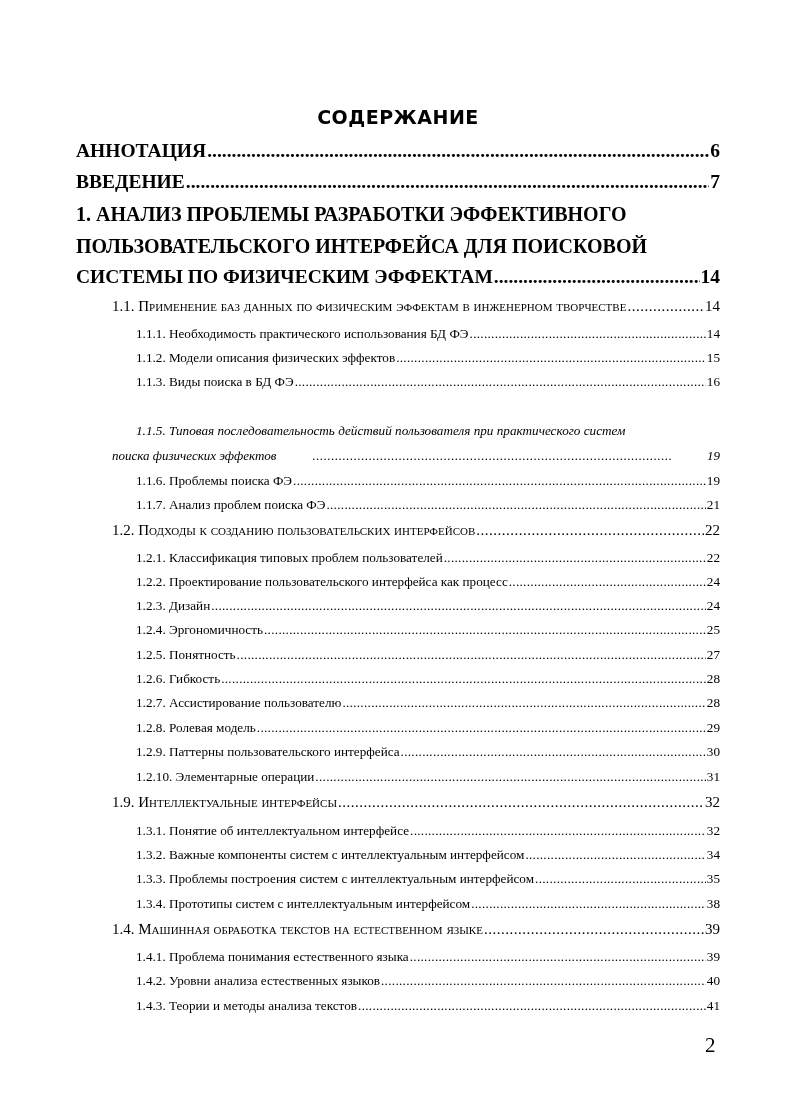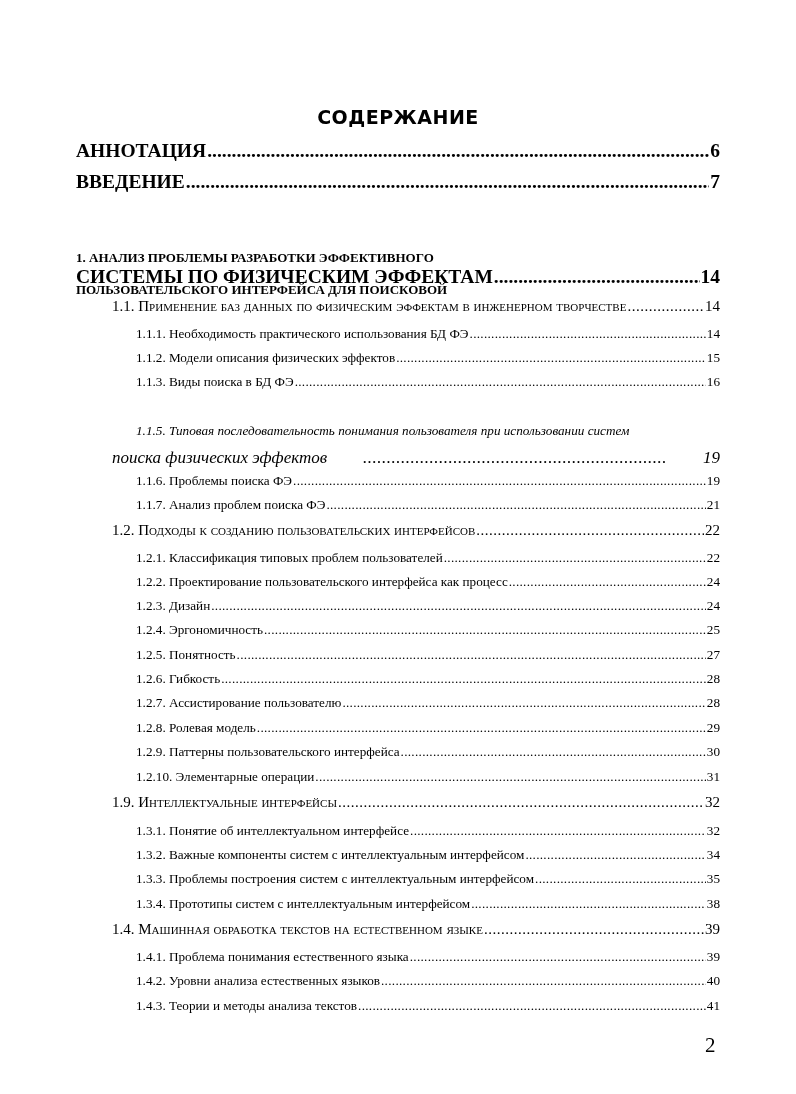--- a/index.html
+++ b/index.html
@@ -6,27 +6,27 @@
     body { width: 796px; height: 1094px; position: relative; overflow: hidden; color: #000; font-family: "Liberation Serif", serif; }
     .page { position: absolute; left: 0; top: 13px; width: 796px; height: 1094px; }
     .title { position: absolute; top: 93px; left: 0; width: 796px; text-align: center; font-family: "DejaVu Sans", sans-serif; font-weight: bold; font-size: 19px; letter-spacing: 0.5px; }
     .row { position: absolute; display: flex; align-items: flex-end; white-space: nowrap; }
     .row .lbl { flex: 0 0 auto; }
     .row .dots { flex: 1 1 auto; overflow: hidden; margin: 0 1px; }
     .row .dots::before { content: "................................................................................................................................................................................................................................................................................................"; letter-spacing: 0.5px; }
     .row .pg { flex: 0 0 auto; }
     .l0 { left: 76px; width: 644px; font-weight: bold; font-size: 19.5px; }
     .l0 .dots::before { letter-spacing: 0px; }
-    .l0t { position: absolute; left: 76px; font-weight: bold; font-size: 13px; white-space: nowrap; margin-top: 47px; }
+    .l0t { position: absolute; left: 76px; font-weight: bold; font-size: 20px; white-space: nowrap; }
     .l1 { left: 112px; width: 608px; font-size: 15px; }
     .l1 .sc { font-variant: small-caps; }
     .l2 { left: 136px; width: 584px; font-size: 13.2px; }
     .l2 .dots::before { letter-spacing: 0.3px; }
     .l2t { position: absolute; left: 136px; font-size: 13.2px; font-style: italic; white-space: nowrap; }
-    .l2c { left: 112px; width: 608px; font-size: 17px; font-style: italic; gap: 35px; }
+    .l2c { left: 112px; width: 608px; font-size: 13px; font-style: italic; gap: 35px; }
     .pagenum { position: absolute; left: 705px; top: 1020px; font-size: 21px; }
   </style>
 </head>
 <body>
 
 <div class="page">
   <div class="title">СОДЕРЖАНИЕ</div>
 
   <div class="row l0" style="top:127px">
     <span class="lbl">АННОТАЦИЯ</span>
@@ -59,21 +59,21 @@
   <div class="row l2" style="top:337px">
     <span class="lbl">1.1.2. Модели описания физических эффектов</span>
     <span class="dots"></span>
     <span class="pg">15</span>
   </div>
   <div class="row l2" style="top:361px">
     <span class="lbl">1.1.3. Виды поиска в БД ФЭ</span>
     <span class="dots"></span>
     <span class="pg">16</span>
   </div>
-  <div class="l2t" style="top:410px">1.1.5. Типовая последовательность понимания пользователя при использовании систем</div>
+  <div class="l2t" style="top:410px">1.1.5. Типовая последовательность действий пользователя при практического систем</div>
   <div class="row l2c" style="top:435px">
     <span class="lbl">поиска физических эффектов</span>
     <span class="dots"></span>
     <span class="pg">19</span>
   </div>
   <div class="row l2" style="top:460px">
     <span class="lbl">1.1.6. Проблемы поиска ФЭ</span>
     <span class="dots"></span>
     <span class="pg">19</span>
   </div>

